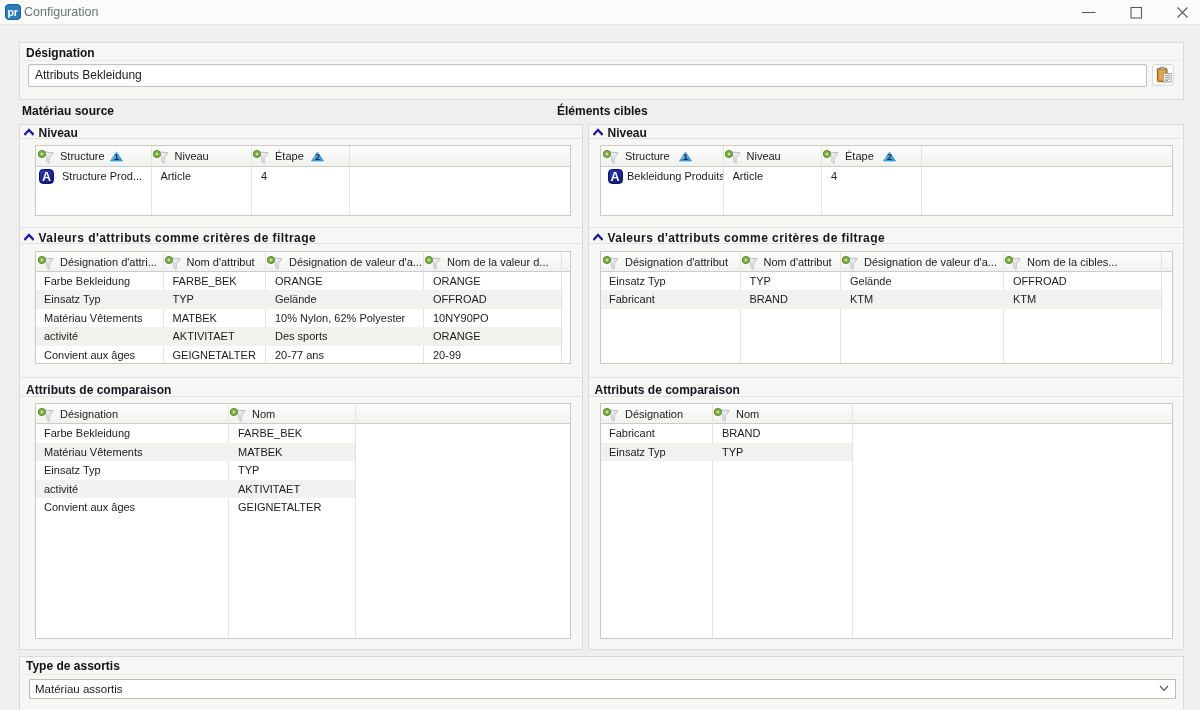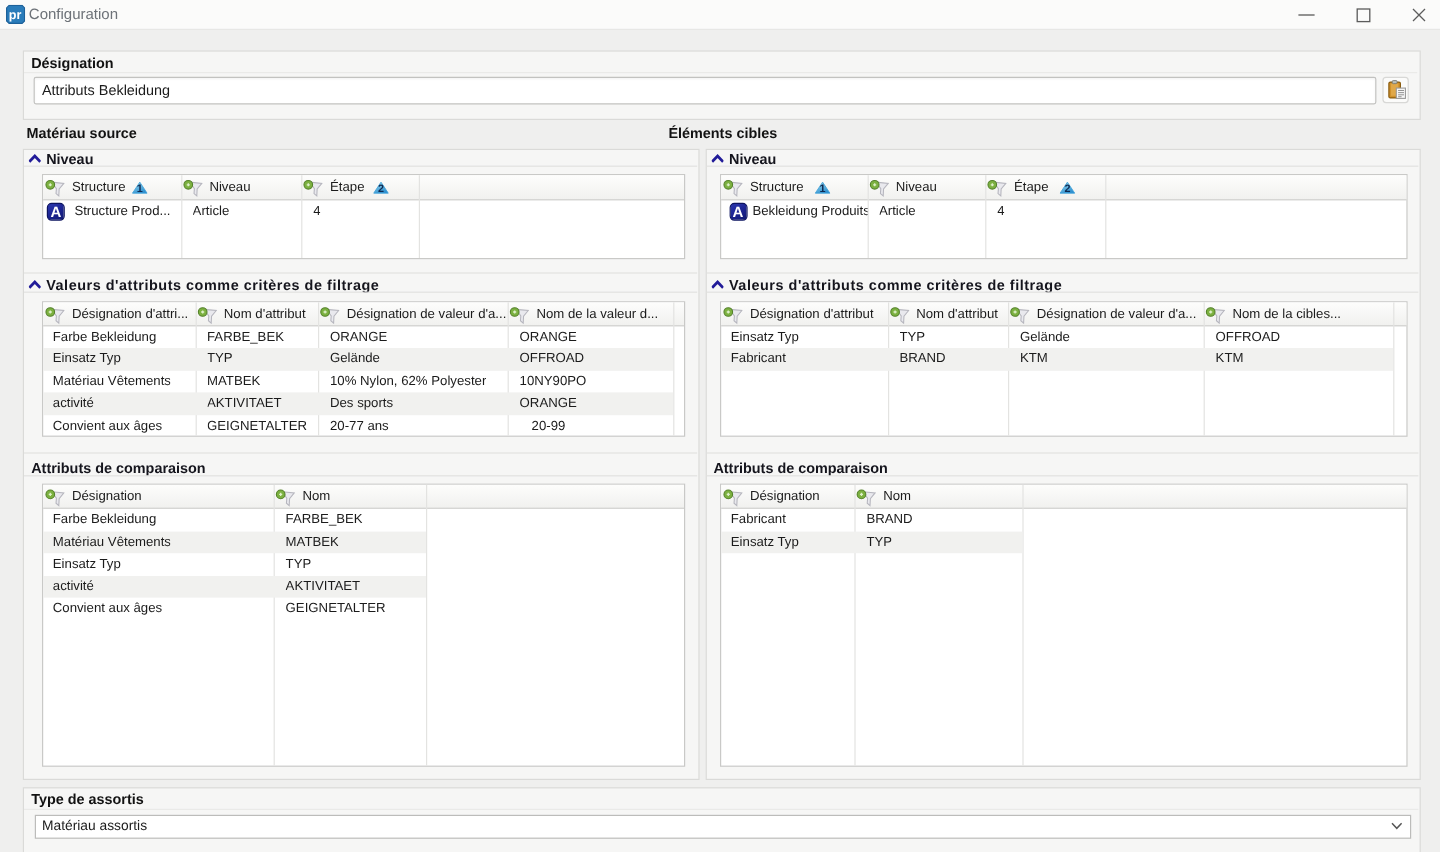--- a/index.html
+++ b/index.html
@@ -213,21 +213,21 @@
     <div class="cell" style="left:239px;top:56.8px;height:18.4px;line-height:18.4px;max-width:148px">10% Nylon, 62% Polyester</div>
     <div class="cell" style="left:397px;top:56.8px;height:18.4px;line-height:18.4px;max-width:127.5px">10NY90PO</div>
     <div class="row" style="left:0;top:75.19999999999999px;width:524.5px;height:18.4px;background:#f1f1ef"></div>
     <div class="cell" style="left:8px;top:75.19999999999999px;height:18.4px;line-height:18.4px;max-width:118.5px">activité</div>
     <div class="cell" style="left:136.5px;top:75.19999999999999px;height:18.4px;line-height:18.4px;max-width:92.5px">AKTIVITAET</div>
     <div class="cell" style="left:239px;top:75.19999999999999px;height:17px;line-height:18.4px;max-width:148px">Des sports</div>
     <div class="cell" style="left:397px;top:75.19999999999999px;height:18.4px;line-height:18.4px;max-width:127.5px">ORANGE</div>
     <div class="cell" style="left:8px;top:93.6px;height:18.4px;line-height:18.4px;max-width:118.5px">Convient aux âges</div>
     <div class="cell" style="left:136.5px;top:93.6px;height:18.4px;line-height:18.4px;max-width:92.5px">GEIGNETALTER</div>
     <div class="cell" style="left:239px;top:93.6px;height:18.4px;line-height:18.4px;max-width:148px">20-77 ans</div>
-    <div class="cell" style="left:407px;top:93.6px;height:18.4px;line-height:18.4px;max-width:127.5px">20-99</div>
+    <div class="cell" style="left:397px;top:93.6px;height:18.4px;line-height:18.4px;max-width:127.5px">20-99</div>
   </div>
 <div class="panel" style="left:600px;top:251px;width:573px;height:113px">
     <div class="phead" style="height:20px"></div>
     <div class="cb" style="left:138.5px"></div>
     <div class="cb" style="left:239px"></div>
     <div class="cb" style="left:402px"></div>
     <div class="cb" style="left:560px"></div>
     <svg style="position:absolute;left:1px;top:2.5px" width="17" height="16" viewBox="0 0 17 16">
 <path d="M6.0,2.8 L16.2,3.8 L12.3,8.5 L12.0,14.3 L9.7,12.3 L10.0,8.2 Z" fill="#e9e9ee" stroke="#b6b6be" stroke-width="0.9"></path>
 <circle cx="4.9" cy="5.0" r="3.6" fill="#7cb140" stroke="#54822a" stroke-width="0.9"></circle>

